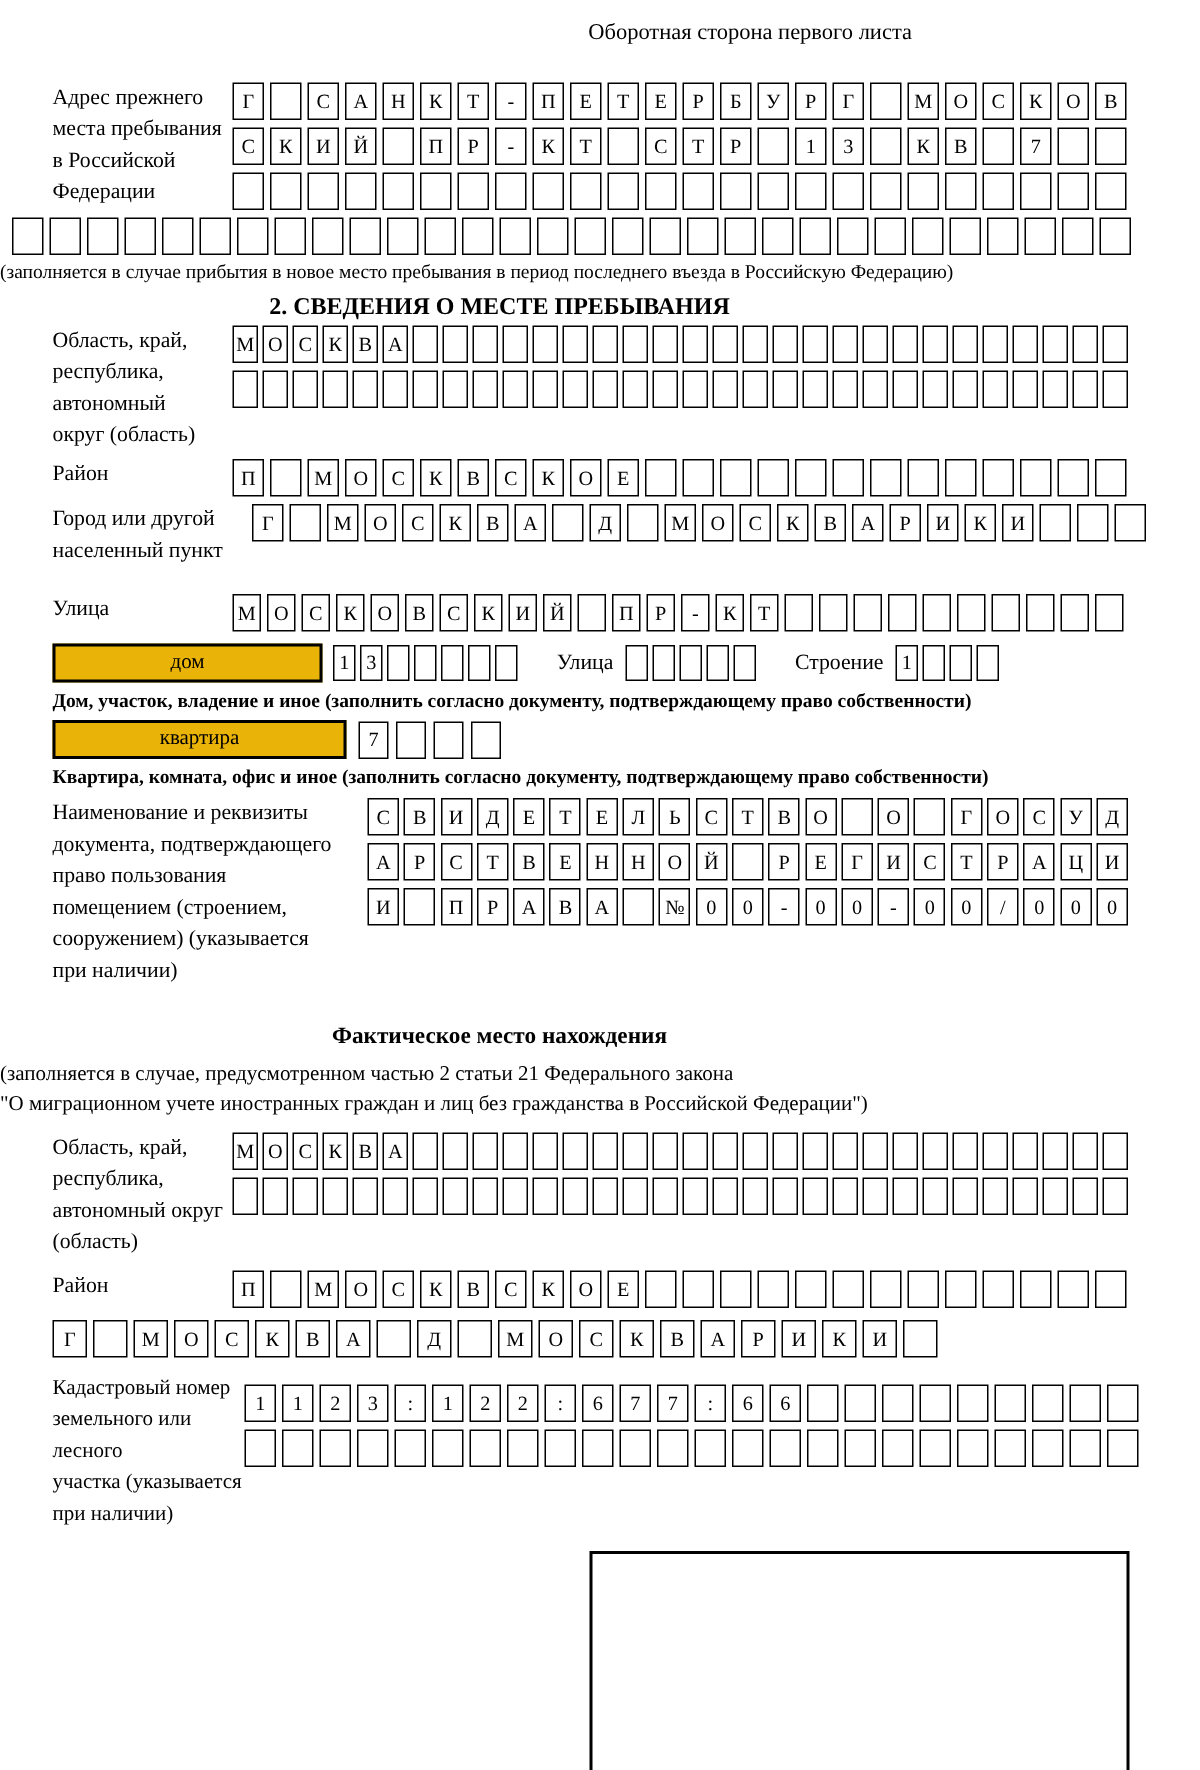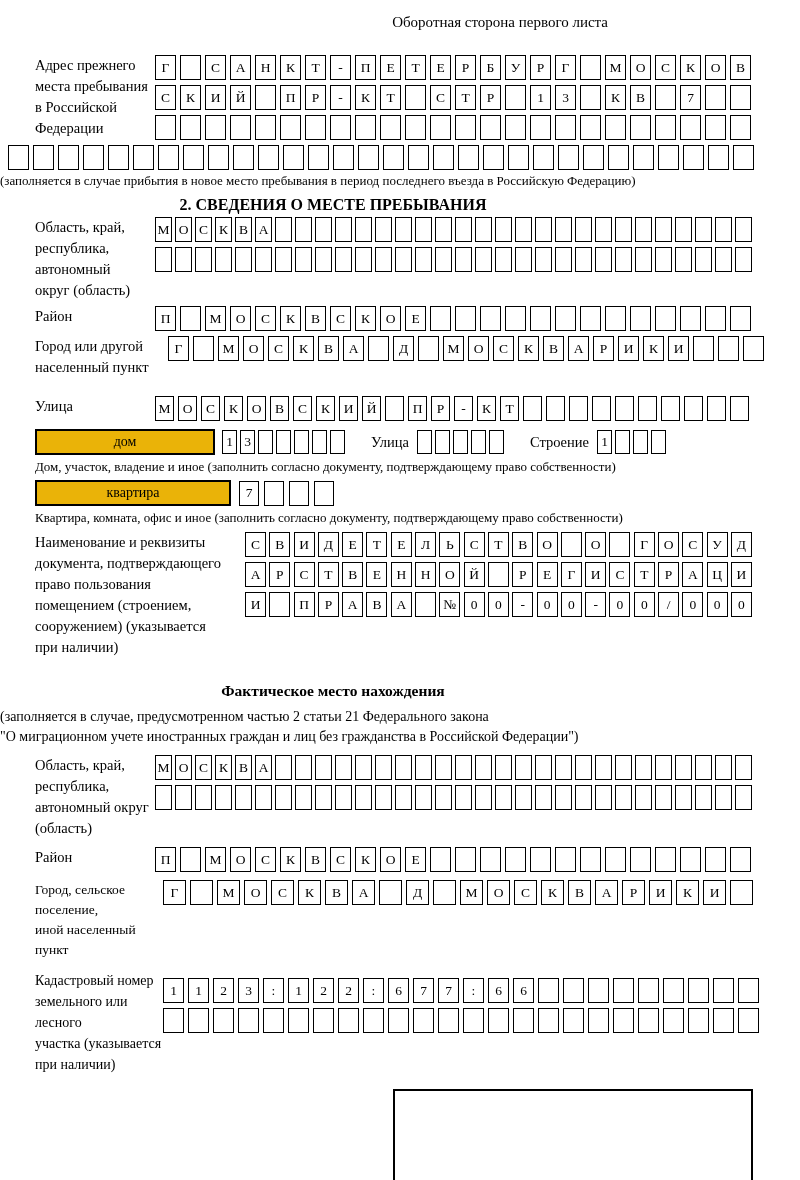--- a/index.html
+++ b/index.html
@@ -13,21 +13,21 @@
   .box{box-sizing:border-box;border:1.7px solid #000;height:25px;display:flex;align-items:center;justify-content:center;font-size:13.5px;flex:0 0 auto;background:#fff;}
   .b24 .box{width:21px;}
   .b30{gap:3px;}.b30 .box{width:17px;}
   .b26{gap:4px;}.b26 .box{width:19px;}
   .b22{gap:4px;}.b22 .box{width:23px;}
   .b21{gap:3.3px;}.b21 .box{width:21px;}
   .b7{gap:3px;}.b7 .box{width:15px;height:24px;}
   .bkv{gap:5px;}.bkv .box{width:20px;}
   .check{width:22px;height:24px;font-size:14px;}
   .bigbox{box-sizing:border-box;border:2px solid #000;height:26px;display:flex;align-items:center;justify-content:center;font-size:14px;background:#eab308;}
-  .cap{font-size:13px;margin:4px 0 0 35px;}
+  .cap{font-size:13px;margin:4px 0 0 35px;font-weight:bold;}
   .note{text-align:left;font-size:13px;margin-top:3px;white-space:pre-line;}
   .sec-title{text-align:center;font-weight:bold;font-size:16px;margin-top:7px;}
   .inline-lbl{font-size:14.5px;}
   .stamp-wrap{position:relative;margin-top:14px;height:176px;}
   .stamp-box{position:absolute;left:393px;top:0;width:360px;height:175px;border:2px solid #000;box-sizing:border-box;background:#fff;}
 </style>
 </head>
 <body>
 
 <div class="page">
@@ -544,22 +544,20 @@
         <span class="box"></span>
         <span class="box"></span>
         <span class="box"></span>
         <span class="box"></span>
         <span class="box"></span>
         <span class="box"></span>
       </div>
   </div>
 
   <div class="row" style="margin:8px 0 0 35px">
-    <div class="lbl" style="flex:0 0 128px;font-size:13.5px;line-height:20px">Город, сельское поселение,
-иной населенный пункт</div>
     <div class="boxes b22">
         <span class="box">Г</span>
         <span class="box"></span>
         <span class="box">М</span>
         <span class="box">О</span>
         <span class="box">С</span>
         <span class="box">К</span>
         <span class="box">В</span>
         <span class="box">А</span>
         <span class="box"></span>

